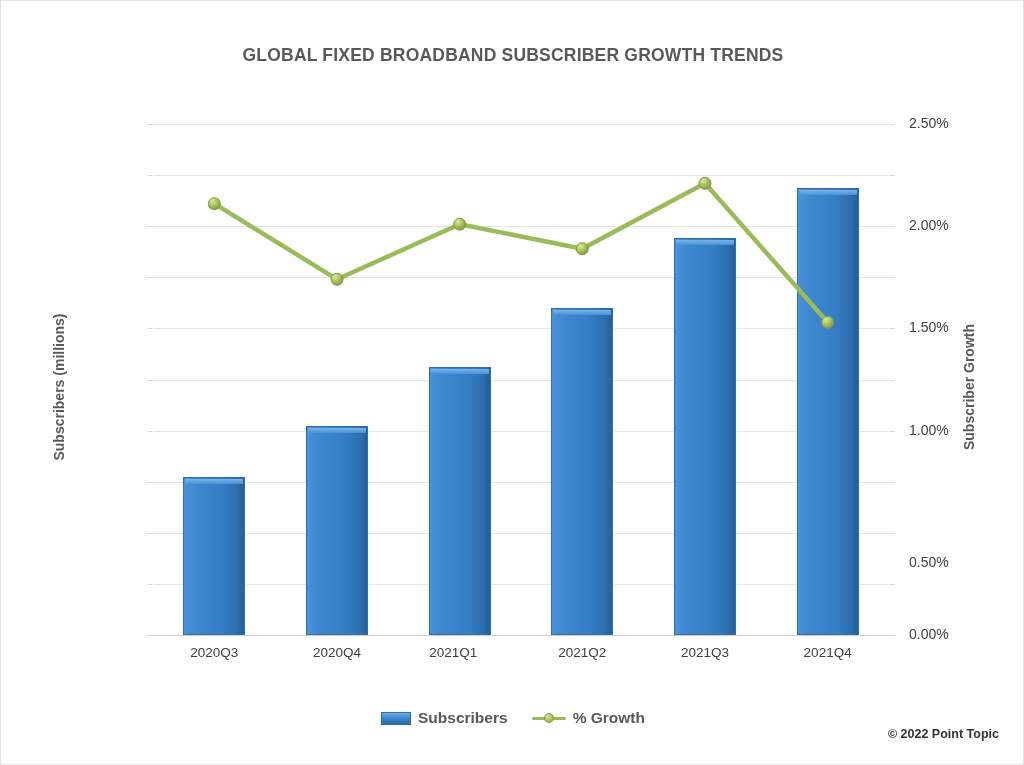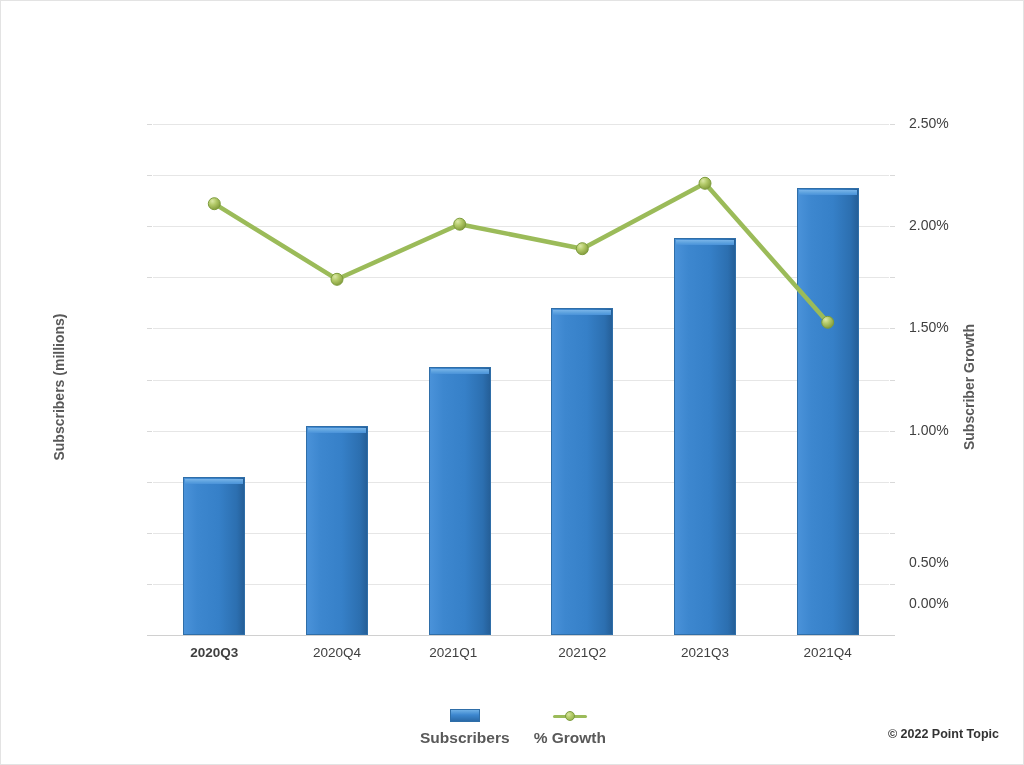--- a/index.html
+++ b/index.html
@@ -109,21 +109,21 @@
     position:absolute;left:0;top:0;width:736px;height:511px;
     overflow:visible;
   }
 
   
   #legend{
     position:absolute;
     left:0;top:708px;width:1024px;
     display:flex;justify-content:center;align-items:center;gap:24px;
   }
-  .legend-item{display:flex;align-items:center;gap:7px;flex-direction:column;}
+  .legend-item{display:flex;align-items:center;gap:7px;}
   .legend-label{
     font-size:15.5px;font-weight:bold;color:#595959;white-space:nowrap;
   }
   .swatch-bar{
     width:30px;height:13px;
     background:linear-gradient(to bottom,#6fb0e6,#3d87cf 45%,#2a6aa8);
     border:1px solid #2f6ea8;box-sizing:border-box;
   }
   .swatch-line{
     position:relative;width:34px;height:12px;
@@ -162,20 +162,21 @@
   #copyright{
     position:absolute;right:24px;top:726px;
     font-size:12.5px;font-weight:bold;color:#333333;white-space:nowrap;
   }
 </style>
 </head>
 <body>
 
 <div id="canvas">
 
+  <div id="chart-title">GLOBAL FIXED BROADBAND SUBSCRIBER GROWTH TRENDS</div>
 
   <div class="axis-title" id="y-left-title">Subscribers (millions)</div>
   <div class="axis-title" id="y-right-title">Subscriber Growth</div>
 
   <div id="plot">
     <div id="gridlines">
         <div class="gridline" style="top: 511px;"></div>
         <div class="gridline" style="top: 459.9px;"></div>
         <div class="gridline" style="top: 408.8px;"></div>
         <div class="gridline" style="top: 357.7px;"></div>
@@ -245,29 +246,29 @@
         <circle cx="306.7" cy="100.2" r="6" fill="url(#mkg)" stroke="#7d9c3d" stroke-width="1"></circle>
         <circle cx="429.3" cy="124.7" r="6" fill="url(#mkg)" stroke="#7d9c3d" stroke-width="1"></circle>
         <circle cx="552.0" cy="59.3" r="6" fill="url(#mkg)" stroke="#7d9c3d" stroke-width="1"></circle>
         <circle cx="674.7" cy="198.3" r="6" fill="url(#mkg)" stroke="#7d9c3d" stroke-width="1"></circle>
       </svg>
     <div id="axis-baseline"></div>
   </div>
 
   <div id="ylabels-left"></div>
   <div id="ylabels-right">
-      <div class="ylabel right" style="top: 594px; text-align: right;">0.00%</div>
+      <div class="ylabel right" style="top: 625px; text-align: right;">0.00%</div>
       <div class="ylabel right" style="top: 553px;">0.50%</div>
       <div class="ylabel right" style="top: 420.6px;">1.00%</div>
       <div class="ylabel right" style="top: 318.4px;">1.50%</div>
       <div class="ylabel right" style="top: 216.2px;">2.00%</div>
       <div class="ylabel right" style="top: 114px;">2.50%</div>
     </div>
   <div id="xlabels">
-      <div class="xlabel" style="left: 152px; width: 122.7px; font-weight: bold;">2020Q3</div>
+      <div class="xlabel" style="left: 152px; width: 122.7px;">2020Q3</div>
       <div class="xlabel" style="left: 274.7px; width: 122.7px;">2020Q4</div>
       <div class="xlabel" style="left: 391px; width: 122.7px;">2021Q1</div>
       <div class="xlabel" style="left: 520px; width: 122.7px;">2021Q2</div>
       <div class="xlabel" style="left: 642.7px; width: 122.7px;">2021Q3</div>
       <div class="xlabel" style="left: 765.3px; width: 122.7px;">2021Q4</div>
     </div>
 
   <div id="legend">
     <div class="legend-item">
       <span class="swatch-bar"></span>

